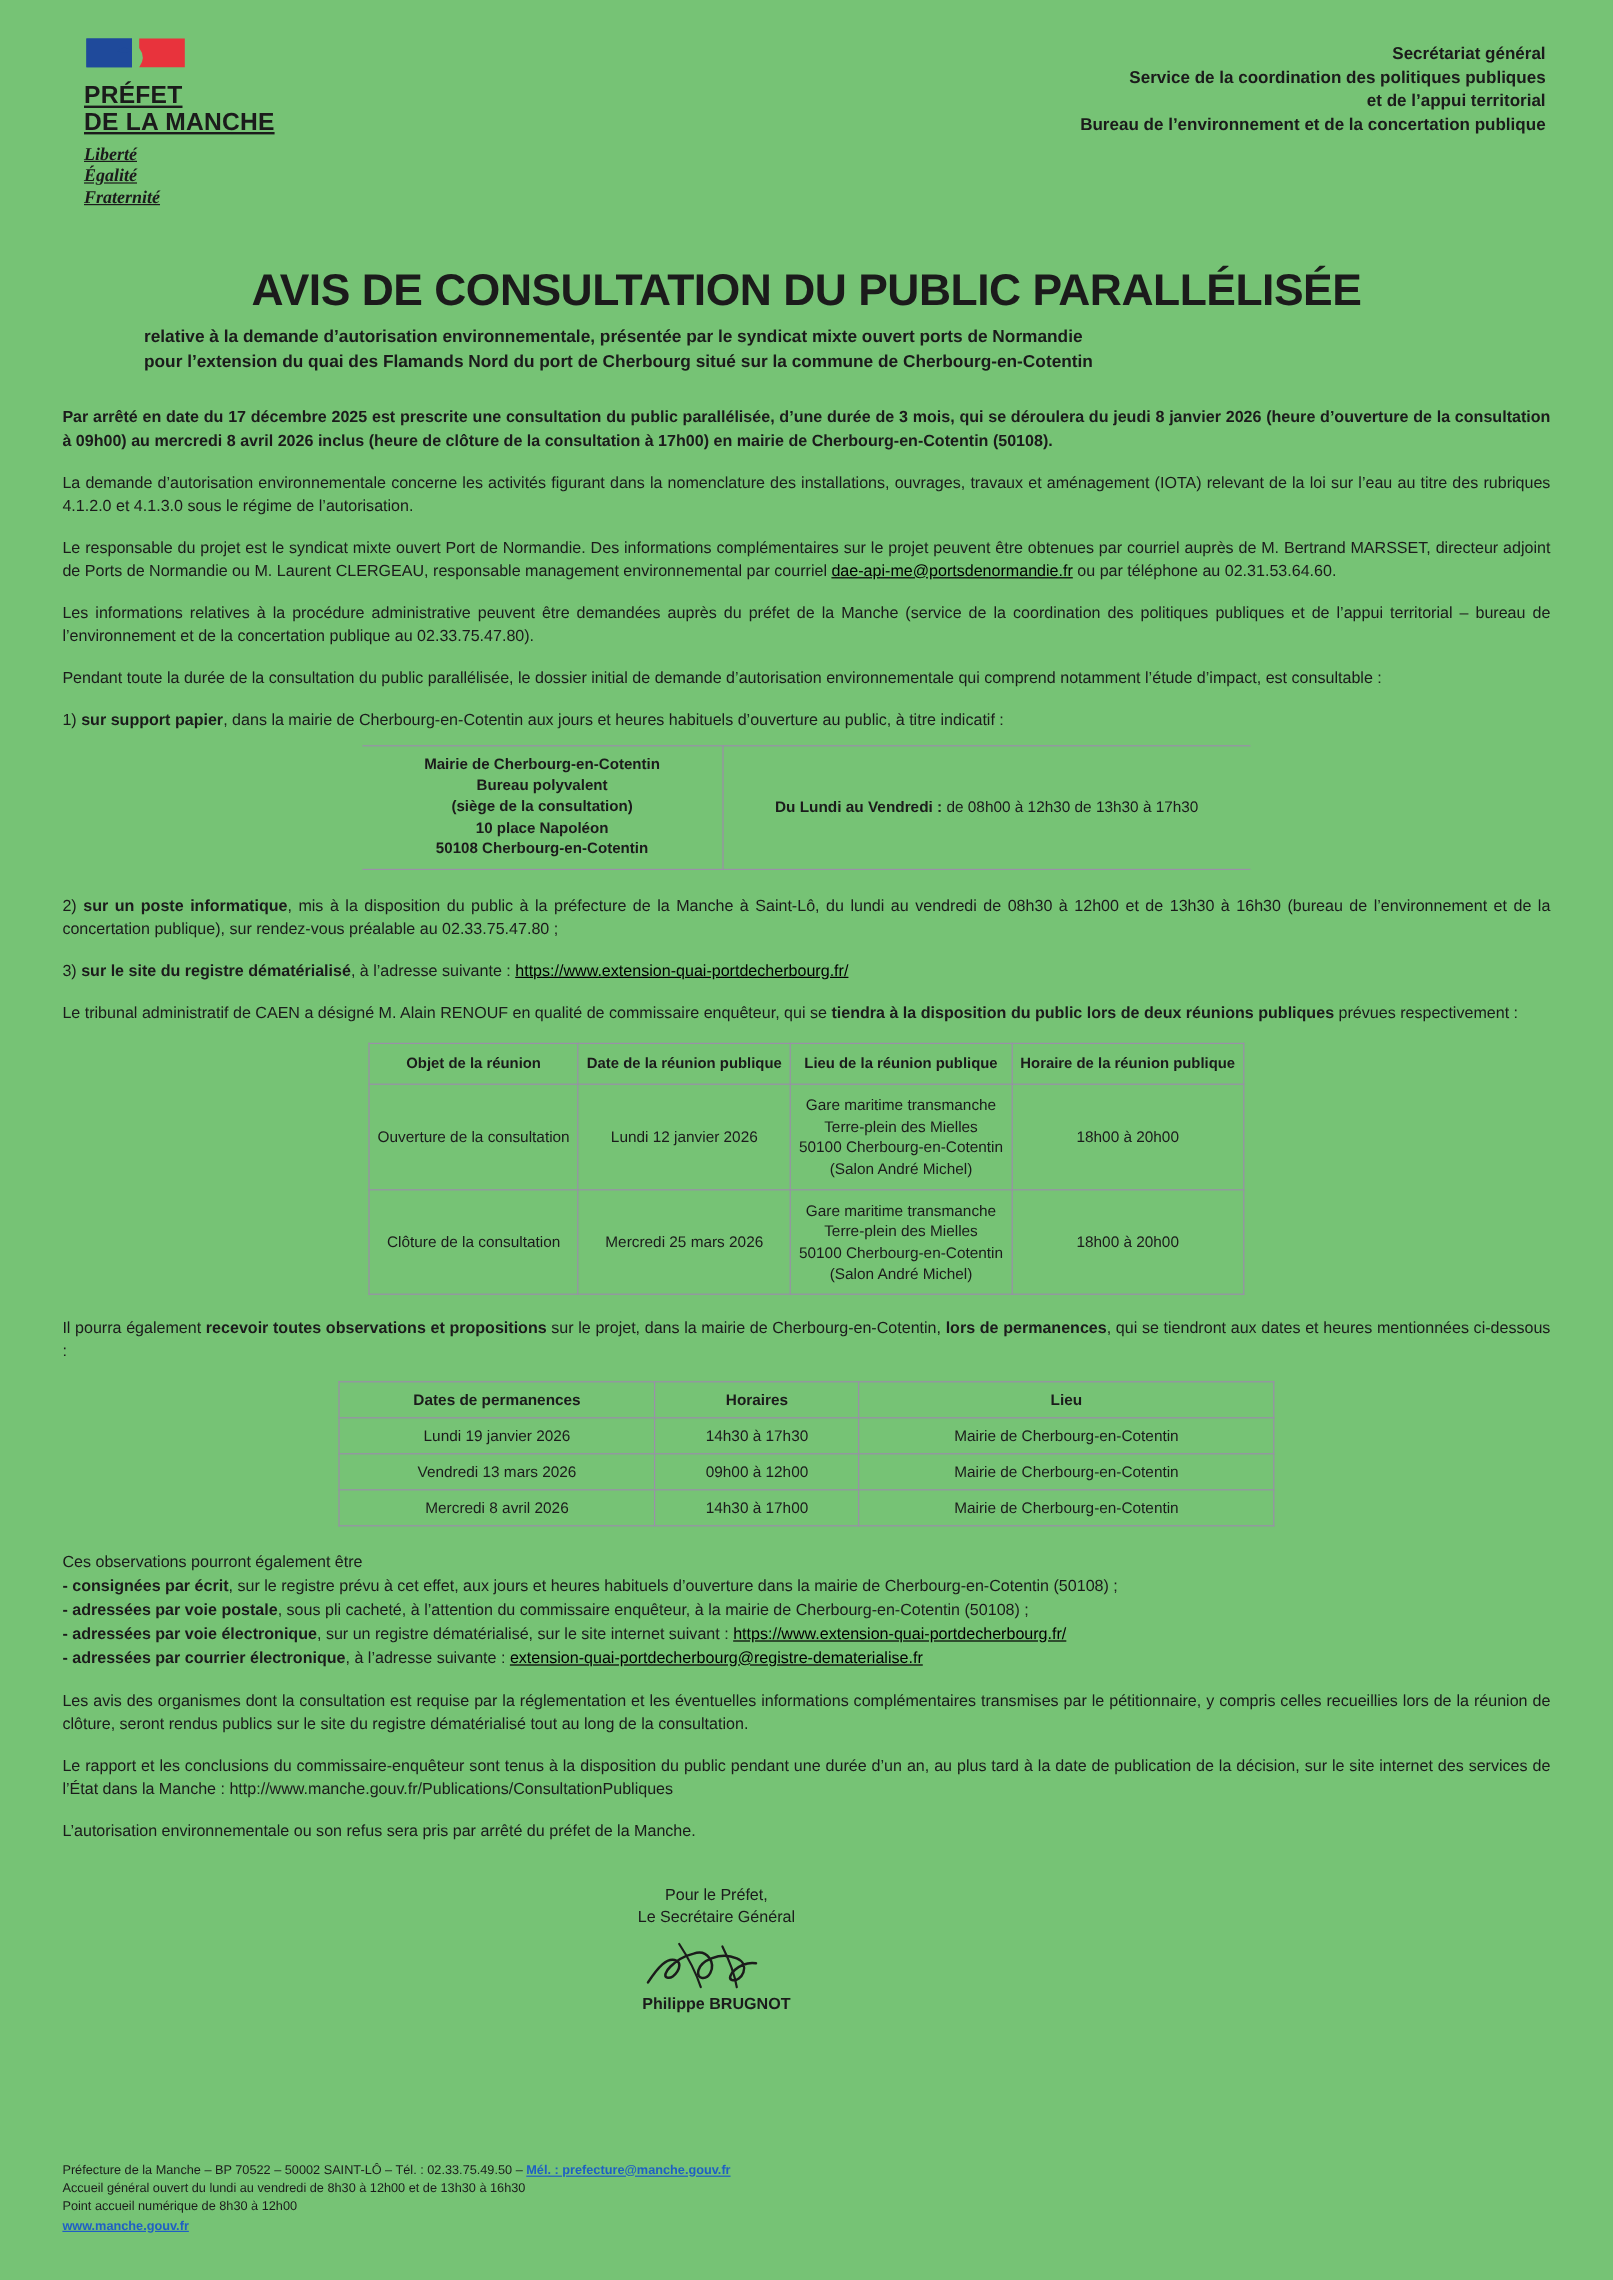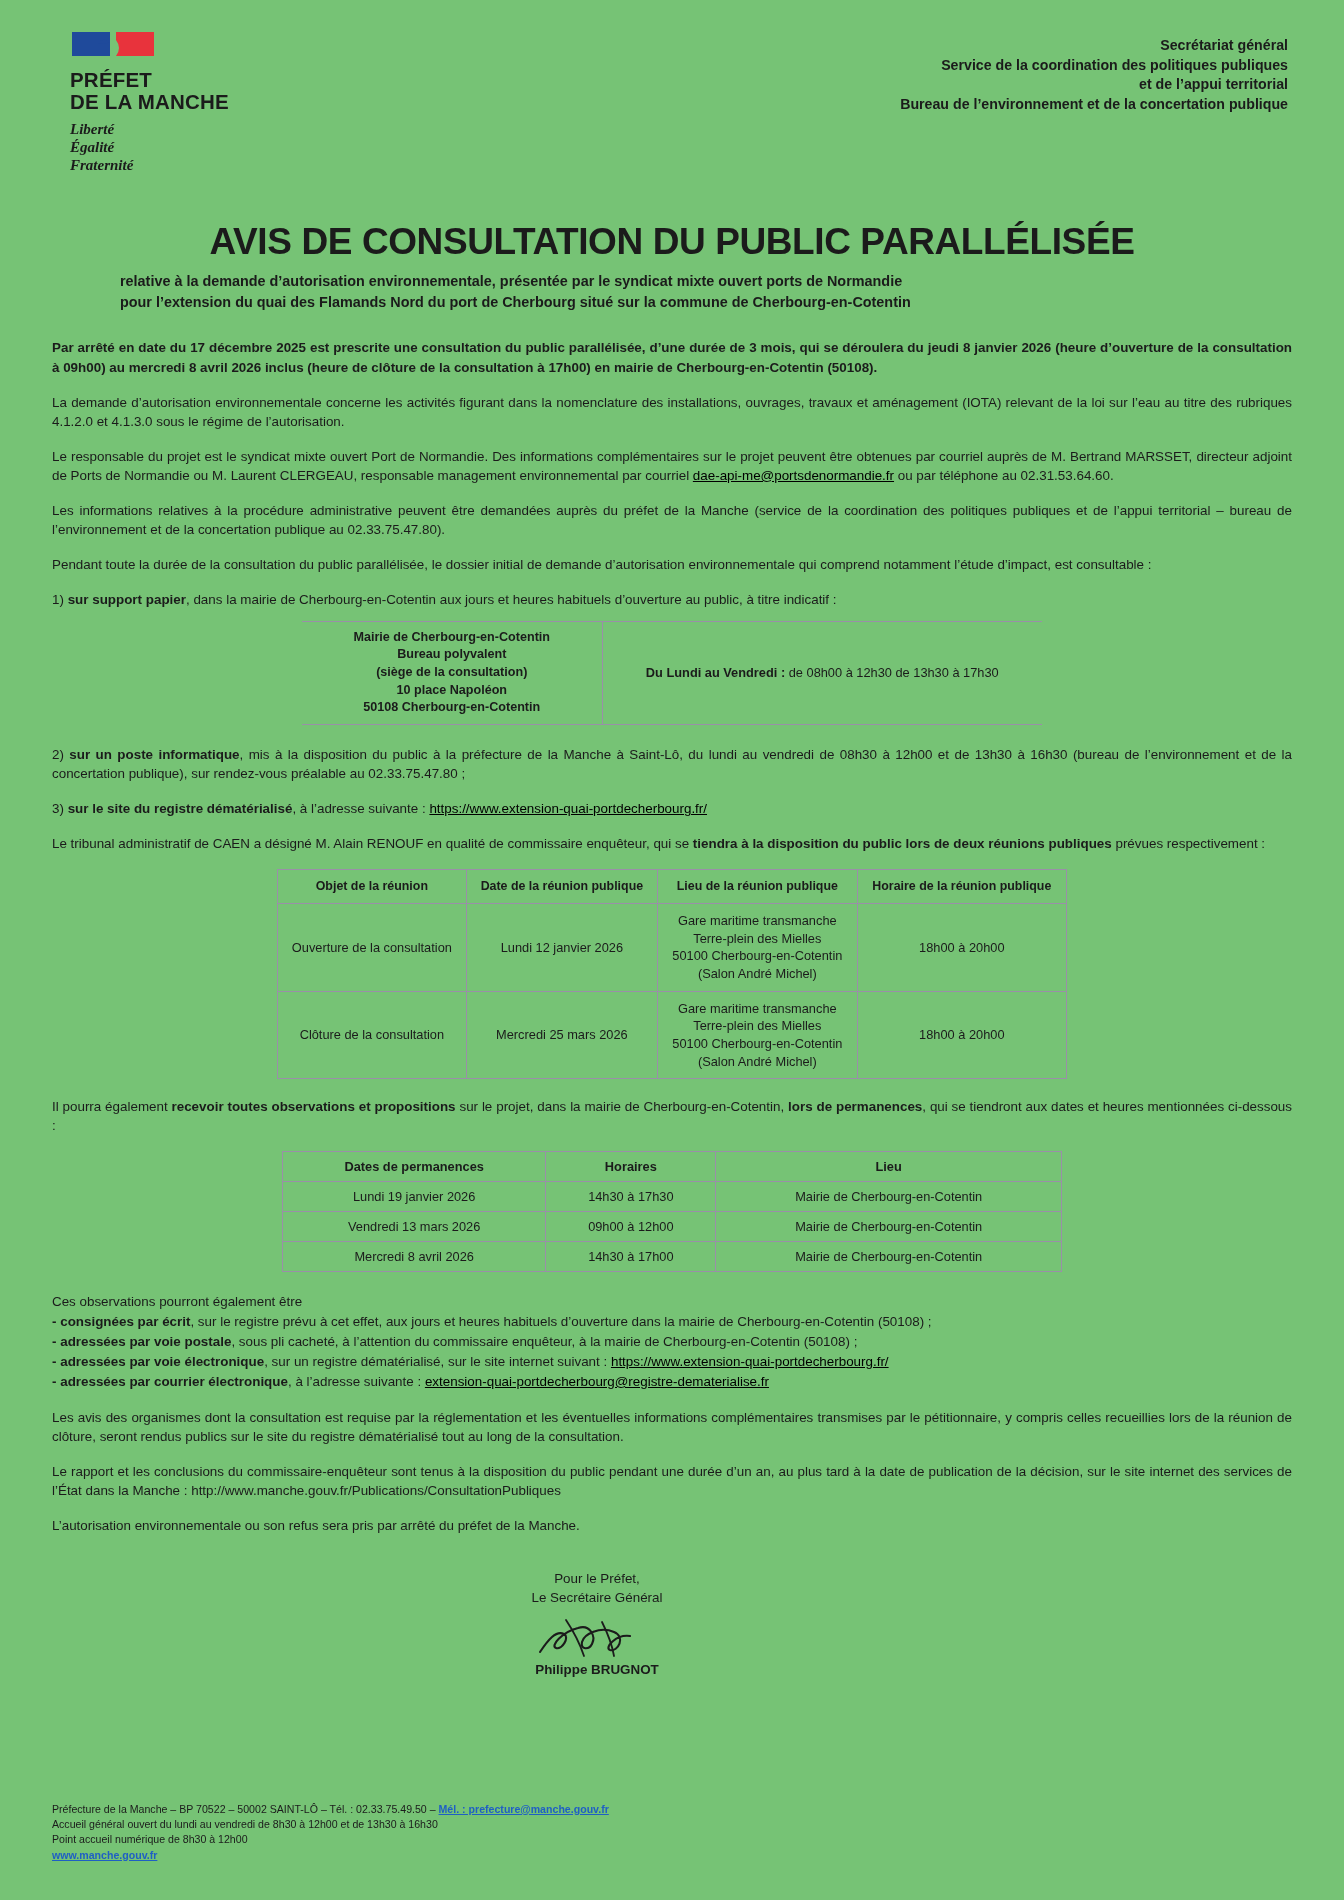--- a/index.html
+++ b/index.html
@@ -10,21 +10,21 @@
     background: #76c375;
     font-family: "Liberation Sans", sans-serif;
     color: #1b1b1b;
     position: relative;
   }
   .page { width:1344px; min-height:1900px; padding: 0; position:relative; }
 
   
   .header { display:flex; justify-content:space-between; align-items:flex-start;
             padding: 28px 56px 0 56px; }
-  .brand { width: 230px; }
+  .brand { width: 230px; text-decoration: underline; }
   .flag { width: 92px; height: 33px; display:block; margin-left: 14px; }
   .brand-name { font-size: 20.5px; font-weight: 800; line-height: 1.07;
                 letter-spacing: 0.2px; margin-top: 8px; margin-left: 14px; }
   .devise { margin-top: 7px; margin-left: 14px; font-family: "Liberation Serif", serif;
             font-style: italic; font-weight: 700; font-size: 15px; line-height: 1.22; }
   .service { text-align: right; font-size: 14.2px; font-weight: 700; line-height: 1.38;
              padding-top: 8px; max-width: 640px; }
 
   
   .title { text-align:center; font-size: 37px; font-weight: 800; letter-spacing: -0.4px;
@@ -44,21 +44,21 @@
   table.addr { border-collapse: collapse; width: 740px; }
   table.addr td { border-top: 1px solid #9a8fa8; border-bottom: 1px solid #9a8fa8;
                   padding: 7px 6px; font-size: 12.6px; }
   table.addr td.left { width: 300px; text-align:center; font-weight:700; line-height:1.4;
                        border-right: 1px solid #9a8fa8; }
   table.addr td.right { text-align:center; font-size: 12.8px; }
   table.addr td.right .b { font-weight:700; }
 
   
   .mt-wrap { display:flex; justify-content:center; margin: 14px 0 18px 0; }
-  table.meet { border-collapse: collapse; width: 790px; }
+  table.meet { border-collapse: collapse; width: 730px; }
   table.meet th, table.meet td { border: 1px solid #9a8fa8; padding: 8px 6px;
                                  text-align:center; font-size: 12.4px; line-height:1.38; }
   table.meet th { font-weight: 700; font-size: 12.4px; }
   table.meet td { font-size: 12.8px; }
 
   
   .pm-wrap { display:flex; justify-content:center; margin: 14px 0 20px 0; }
   table.perm { border-collapse: collapse; width: 780px; }
   table.perm th, table.perm td { border: 1px solid #9a8fa8; padding: 7px 6px;
                                  text-align:center; font-size: 12.8px; }

